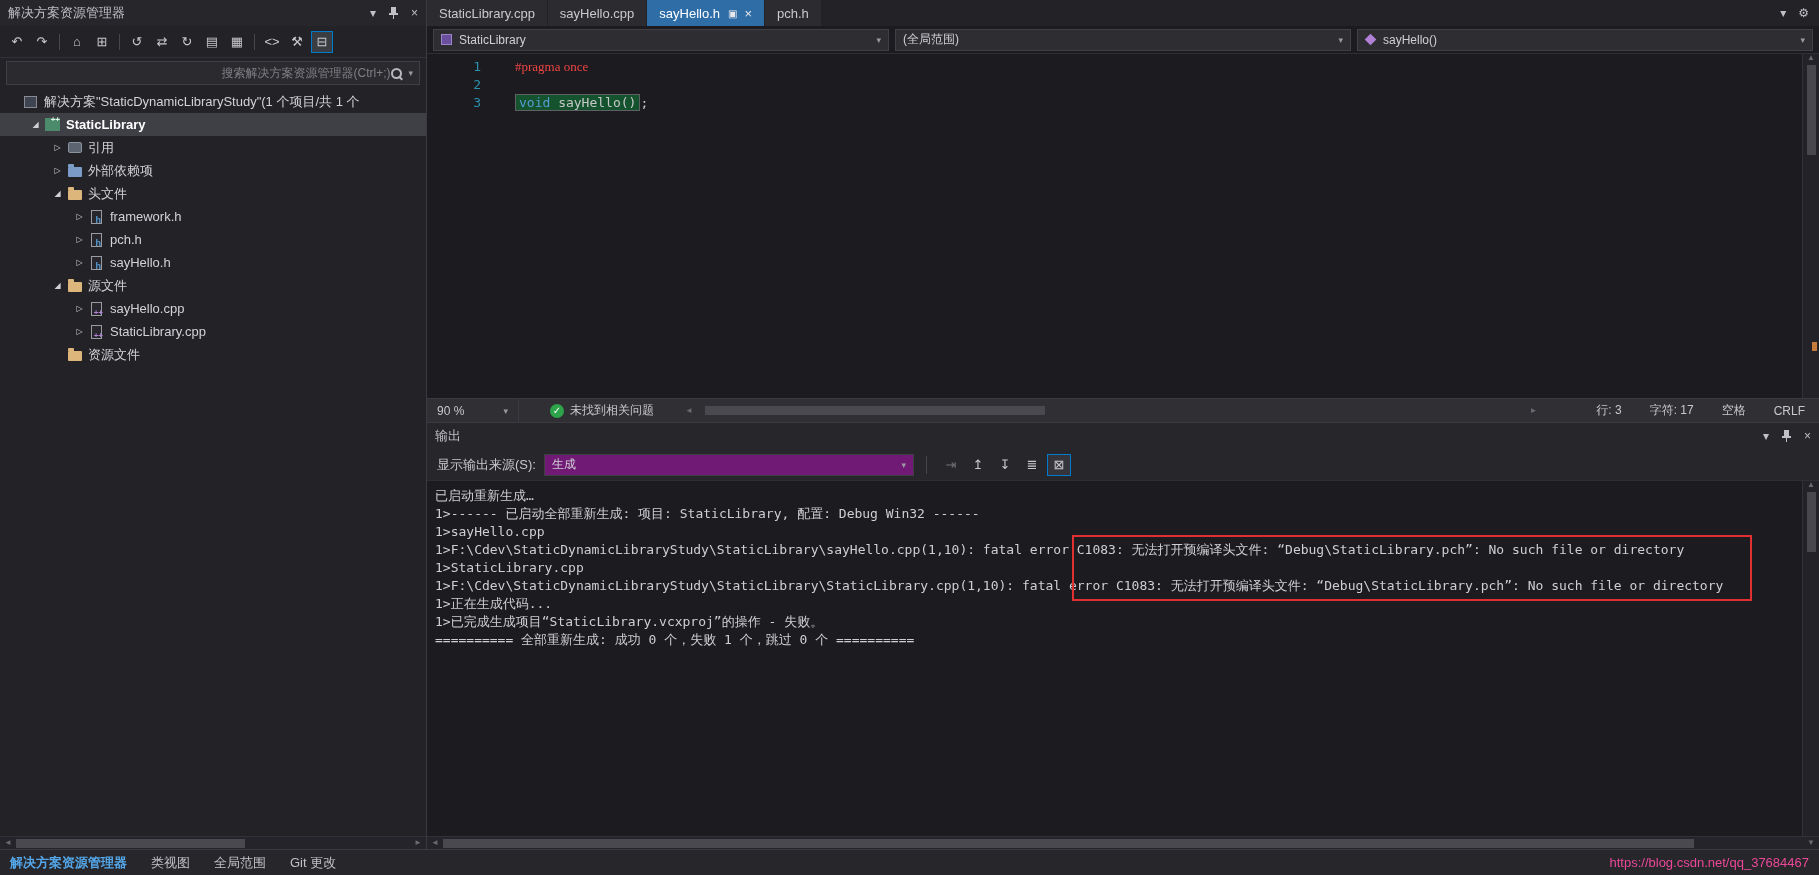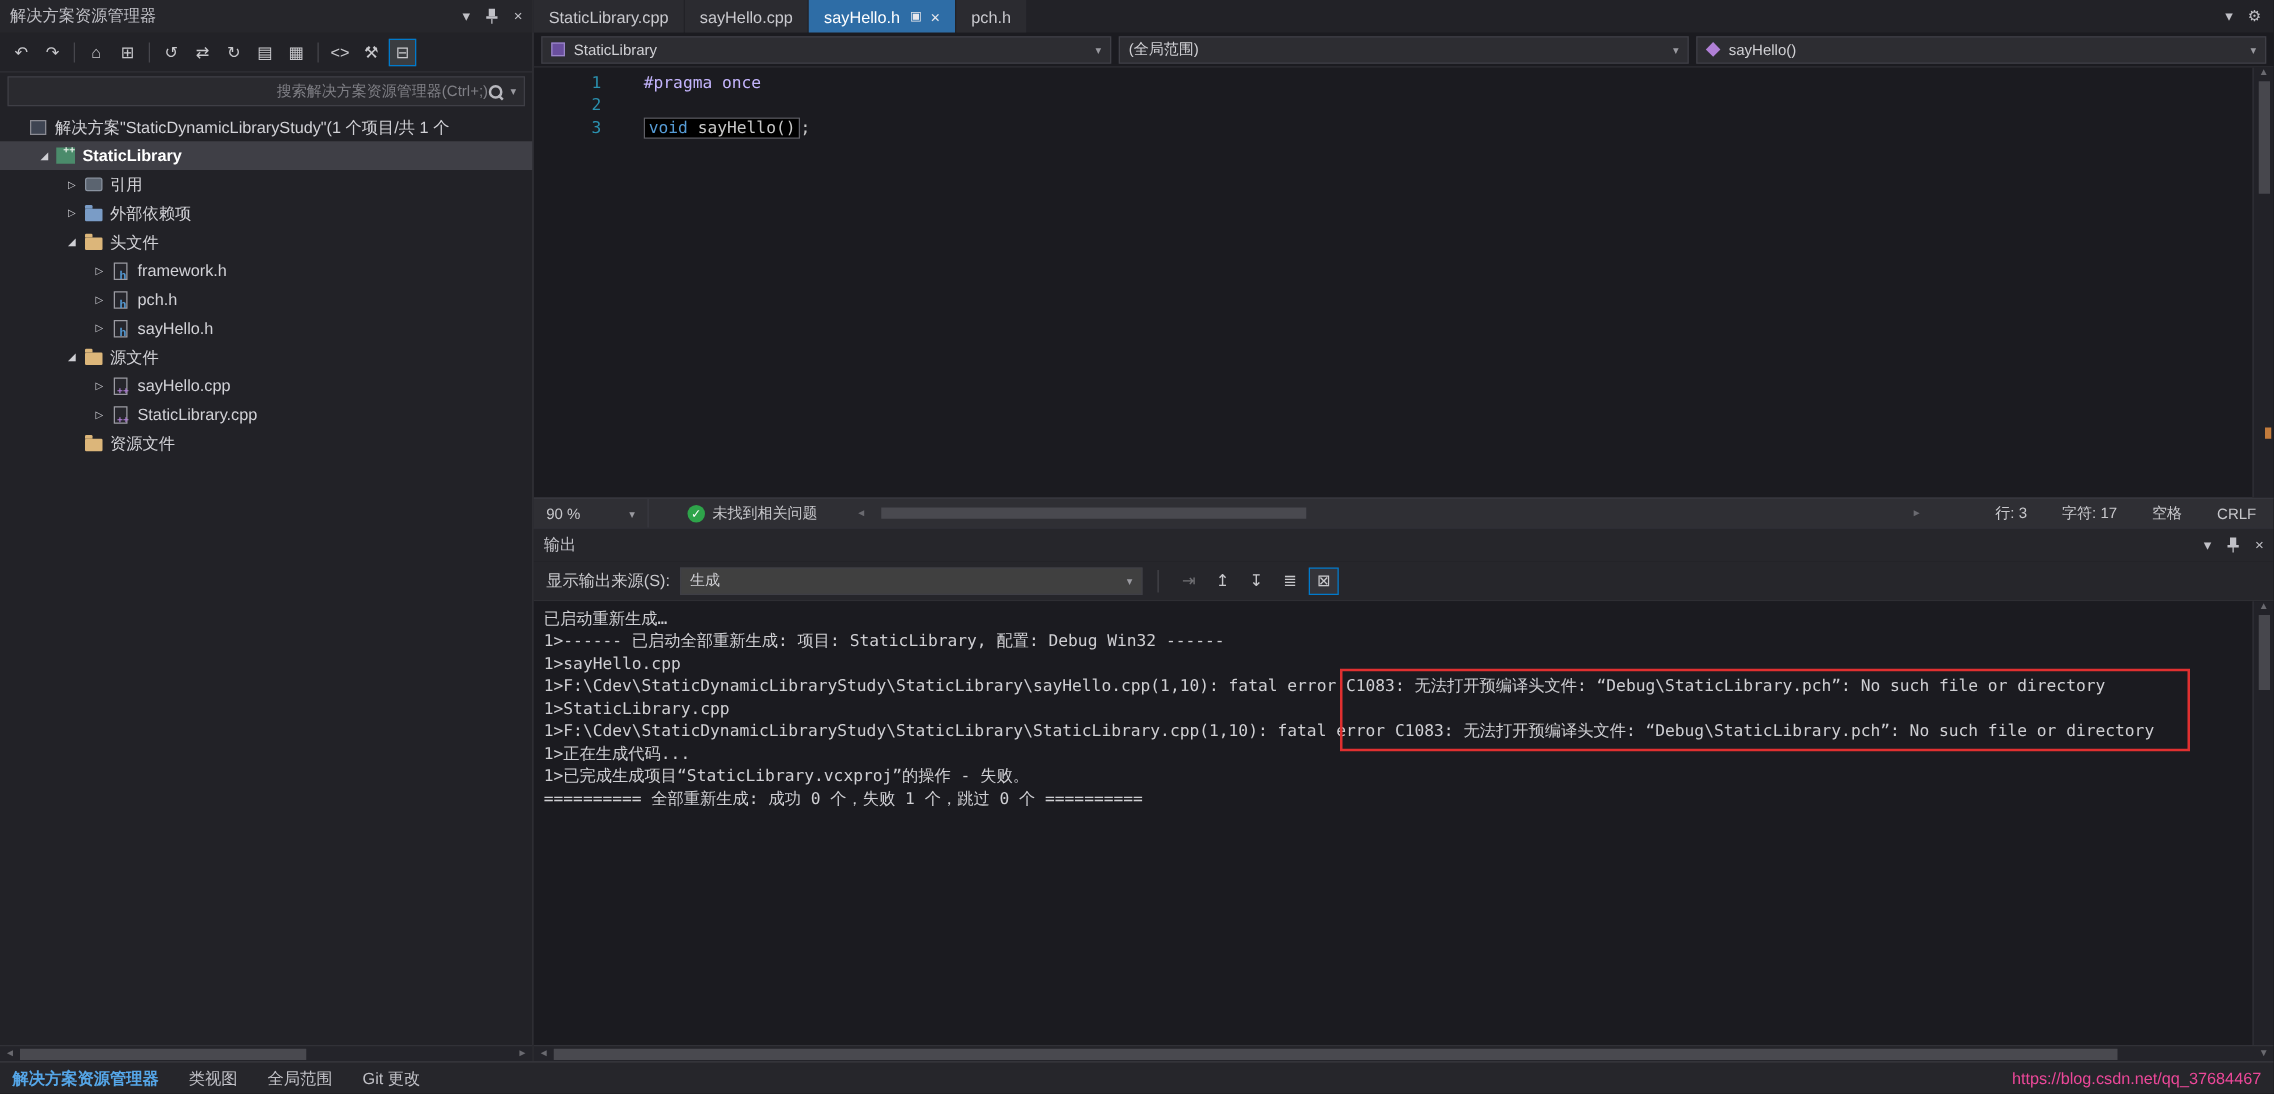--- a/index.html
+++ b/index.html
@@ -86,24 +86,24 @@
   .combo-arrow { margin-left:auto; font-size:9px; color:#9A9AA0; }
   .combo-ic { width:11px; height:11px; margin-right:7px; flex:none; }
   .combo-ic.proj { background:#6A4F9E; border:1px solid #9A86C8; }
   .combo-ic.member { background:#B180D7; transform:rotate(45deg) scale(.75); }
 
   .code-area { height:344px; display:flex; flex:none; }
   .code-text { flex:1; padding-top:4px; overflow:hidden; }
   .code-line { height:18px; line-height:18px; position:relative; padding-left:88px; white-space:pre;
                font-family:"DejaVu Sans Mono","Liberation Mono",monospace; font-size:13px; }
   .ln { position:absolute; left:0; top:0; width:54px; text-align:right; color:#2B91AF; }
-  .tok-directive { color:#c4b5fd; }
+  .tok-directive { color:#ef4444;font-family:Liberation Serif, serif; }
   .tok-keyword { color:#569CD6; }
   .tok-plain { color:#C8C8C8; }
-  .code-box { border:1px solid #5F5F66; background:#000000; padding:0 3px; }
+  .code-box { border:1px solid #5F5F66; background:#14532d; padding:0 3px; }
 
   .vscroll { width:17px; background:#222228; border-left:1px solid #313137; position:relative; flex:none;
              display:flex; flex-direction:column; align-items:center; }
   .vs-thumb { width:9px; height:90px; background:#47474D; margin-top:3px; }
   .vs-marker { position:absolute; right:2px; top:288px; width:5px; height:9px; background:#C27B3C; }
 
   .editor-status { height:24px; background:#2F2F34; border-top:1px solid #3A3A40; display:flex;
                    align-items:center; font-size:12px; color:#C8C8CC; flex:none;gap:19px; }
   .zoom-combo { display:flex; align-items:center; width:92px; padding:0 10px; height:100%;
                 border-right:1px solid #3A3A40; }
@@ -112,21 +112,21 @@
   .check-circle { width:14px; height:14px; border-radius:50%; background:#2EA44A; color:#fff; font-size:10px;
                   display:flex; align-items:center; justify-content:center; flex:none; }
   .hs-area { flex:1; display:flex; align-items:center; margin:0 8px; height:100%; }
   .status-right { display:flex; align-items:center; margin-right:14px; white-space:nowrap; }
   .status-right span { margin-left:28px; }
 
   .output-panel { flex:1; display:flex; flex-direction:column; min-height:0; border-top:1px solid #3A3A40; }
   .output-header { height:26px; }
   .output-toolbar { height:32px; display:flex; align-items:center; padding:0 10px; gap:8px;
                     color:#C8C8CC; flex:none; border-bottom:1px solid #2E2E33; background:#26262B; }
-  .src-combo { width:370px; height:22px; background:#404040; border:1px solid #3F3F46; display:flex;
+  .src-combo { width:370px; height:22px; background:#701a75; border:1px solid #3F3F46; display:flex;
                align-items:center; padding:0 7px; font-size:12px; color:#D0D0D4; }
   .ot-sep { width:1px; height:18px; background:#46464C; margin:0 4px; }
   .oticon { width:24px; height:22px; display:flex; align-items:center; justify-content:center;
             color:#C8C8CC; font-size:13px; }
   .oticon.active { border:1px solid #007ACC; background:#34343A; }
   .oticon.disabled { opacity:.45; }
 
   .output-body { flex:1; display:flex; min-height:0; background:#1B1B20; }
   .output-lines { flex:1; position:relative; padding:6px 8px; overflow:hidden;
                   font-family:"DejaVu Sans Mono","Liberation Mono",monospace; font-size:13px; color:#CFCFD3; }

